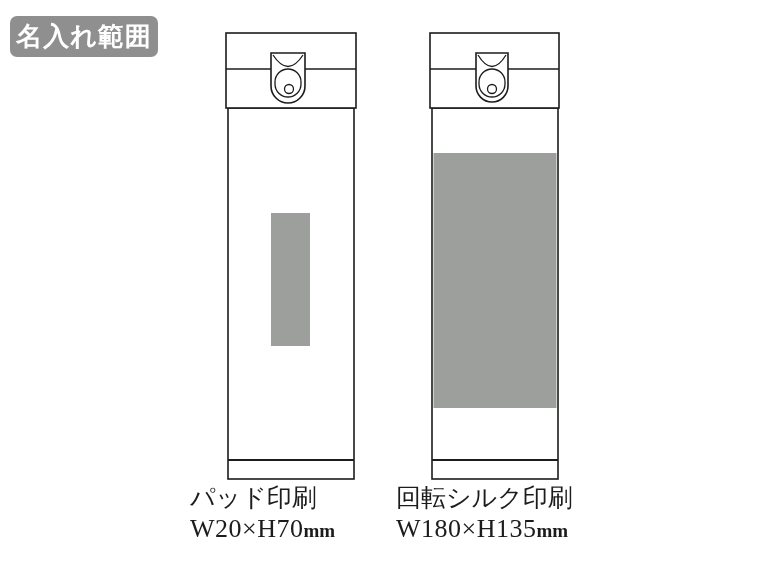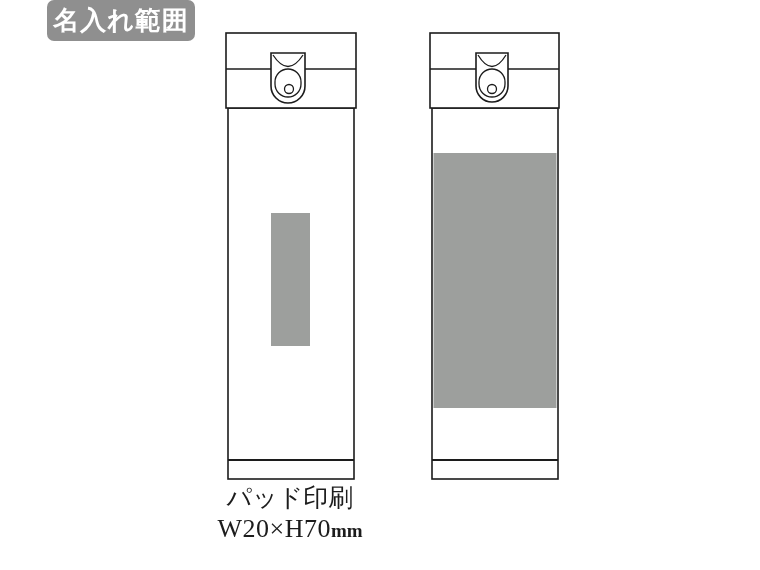--- a/index.html
+++ b/index.html
@@ -9,42 +9,40 @@
   }
   .stage{
     position:relative;
     width:760px;
     height:570px;
     background:#ffffff;
     overflow:hidden;
   }
   .badge{
     position:absolute;
-    left:10px; top:0;
+    left:10px; top:16px;
     width:148px; height:41px;
     border-radius:7px;
     text-align:center;
     line-height:41px;
     font-family:"Liberation Sans","DejaVu Sans",sans-serif;
     font-weight:bold;
     font-size:26px;
     letter-spacing:1px;
-    margin-left:37px;
   }
   .bottle-svg{
     position:absolute;
     top:28px;
   }
   .bottle-svg.left{ left:220px; }
   .bottle-svg.right{ left:425px; }
   .caption{
     position:absolute;
     top:483px;
     width:200px;
-    text-align:center;
     color:#1c1c1c;
   }
   .caption.left{ left:190px; }
   .caption.right{ left:396px; }
   .caption .method{
     font-size:25px;
     line-height:30px;
   }
   .caption .size{
     font-size:26px;
@@ -94,14 +92,20 @@
     </g>
   </svg>
 
   <div class="caption left">
     <div class="method">パッド印刷</div>
     <div class="size">
       <span>W20×H70</span><span class="unit">mm</span>
     </div>
   </div>
 
+  <div class="caption right">
+    <div class="method">回転シルク印刷</div>
+    <div class="size">
+      <span>W180×H135</span><span class="unit">mm</span>
+    </div>
+  </div>
 
 </div>
 
 </body></html>

